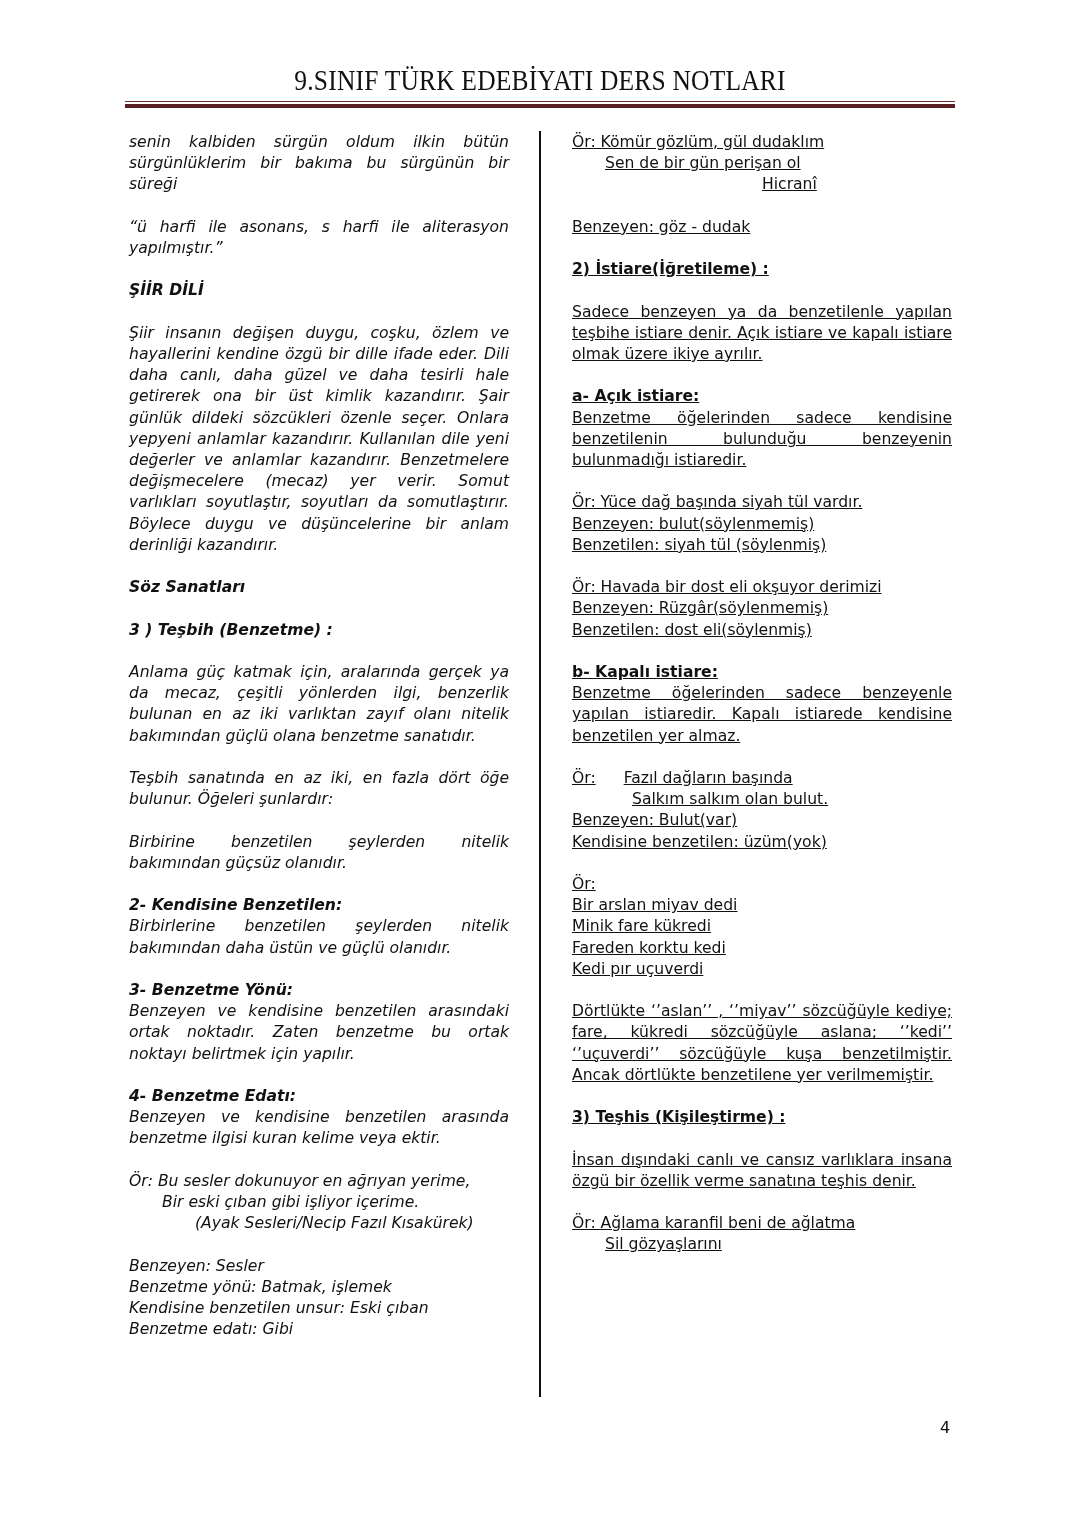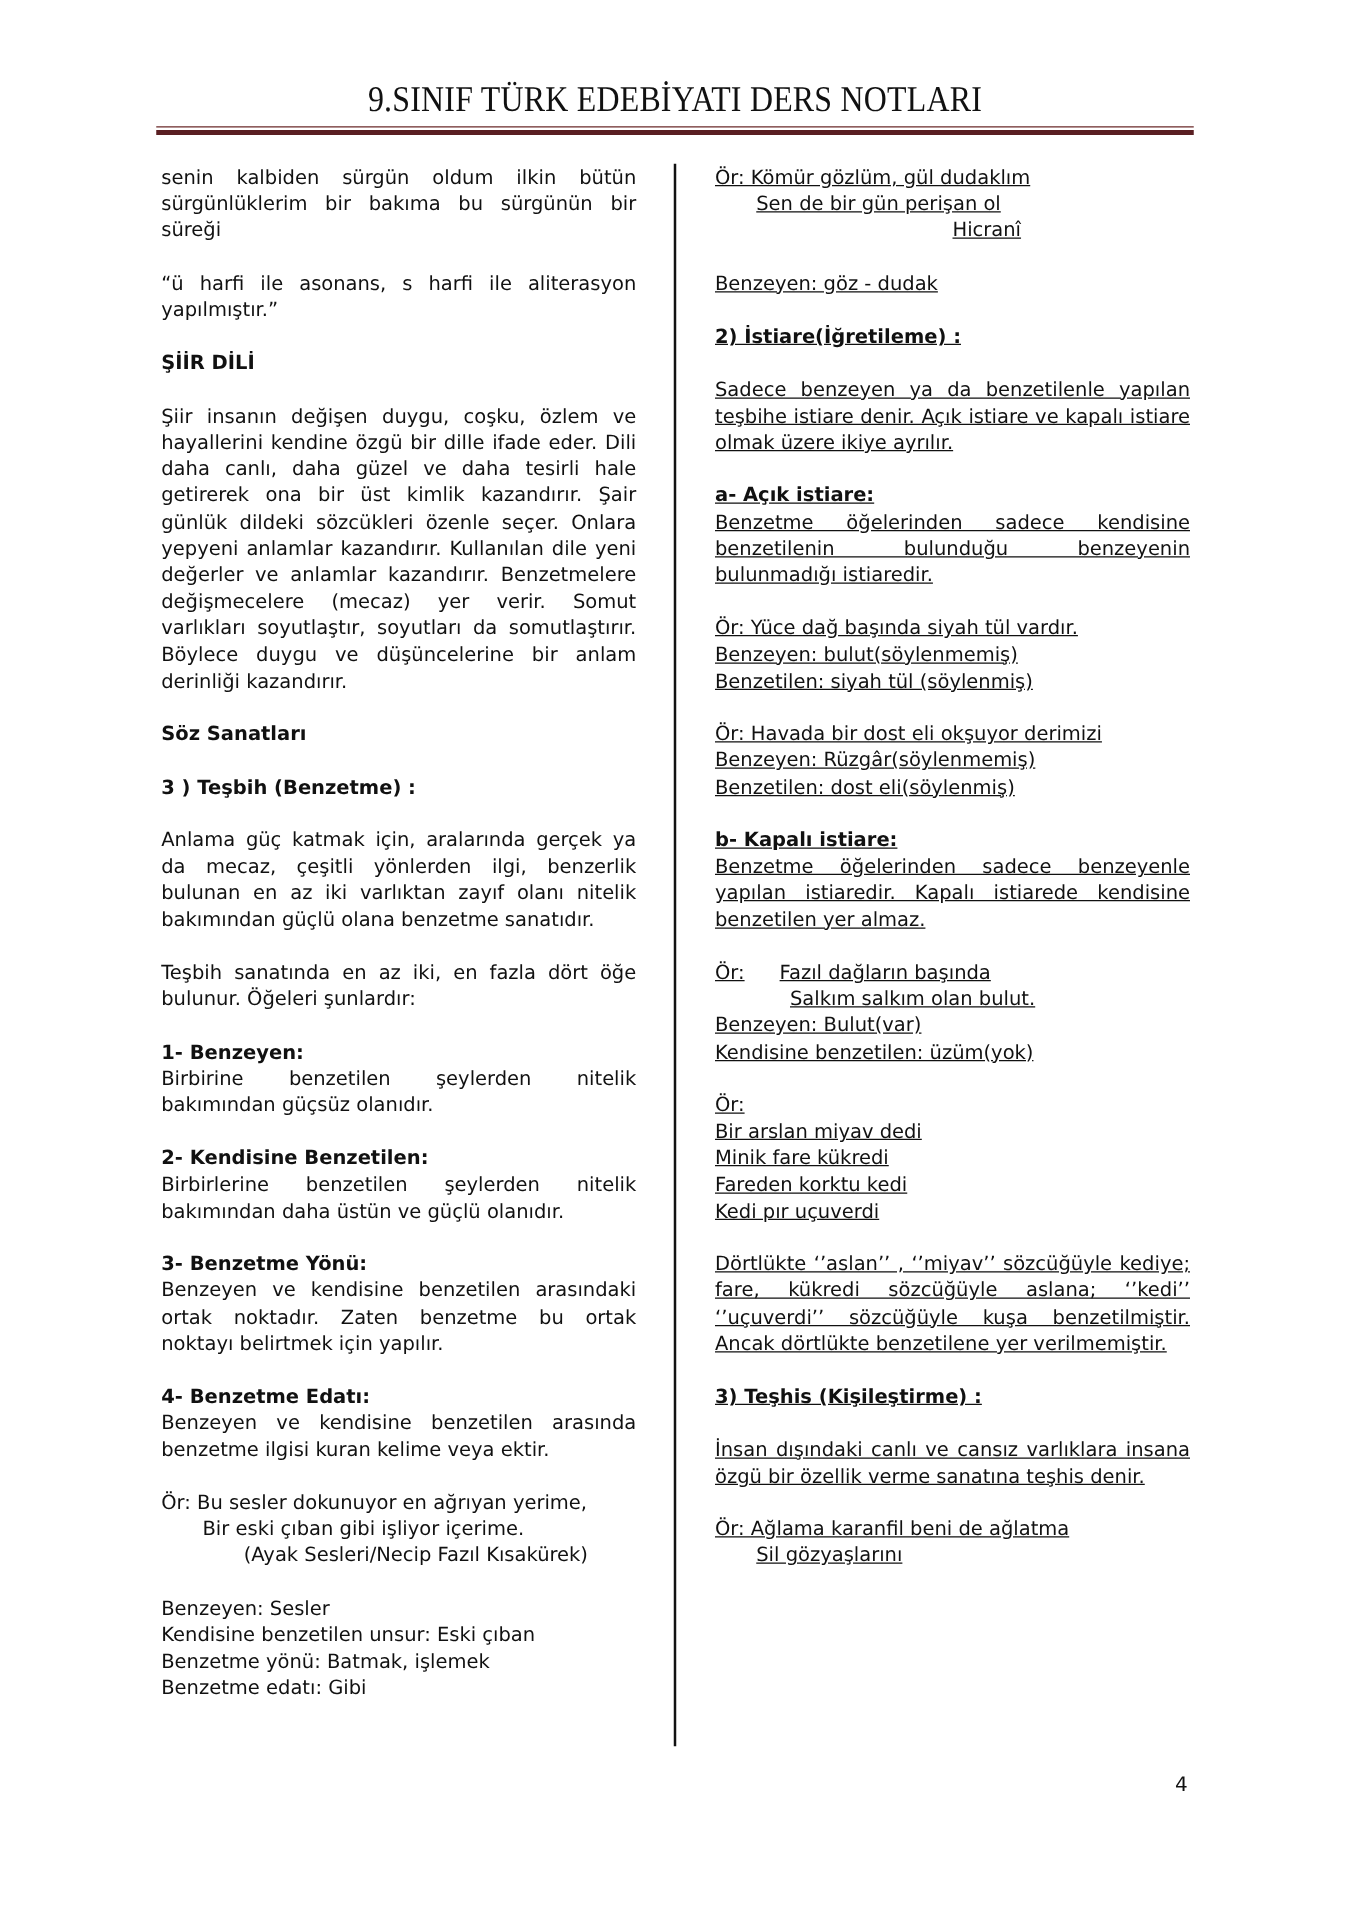--- a/index.html
+++ b/index.html
@@ -10,21 +10,21 @@
       color:#111; transform:scaleX(0.88); transform-origin:center;
     }
     .rule-thin { position:absolute; left:125px; width:830px; top:101px; height:1px; background:#6b2a2a; }
     .rule-thick { position:absolute; left:125px; width:830px; top:104px; height:4px; background:#5a1f22; }
     .divider { position:absolute; left:539px; top:131px; width:2px; height:1266px; background:#111; }
     .col {
       position:absolute; top:132px; width:380px;
       font-family:"DejaVu Sans", sans-serif; font-size:15.6px; line-height:21.2px;
       color:#111;
     }
-    .col.left { left:129px; }
+    .col.left { left:129px;font-style:italic; }
     .col.right { left:572px;text-decoration:underline; }
     .p { margin:0 0 21.2px 0; text-align:justify; }
     .line { display:block; white-space:pre; }
     .b { font-weight:bold; }
     .h { font-weight:bold; margin:0 0 21.2px 0; }
     .blk { margin:0 0 21.2px 0; }
     .ind1 { padding-left:33px; }
     .ind2 { padding-left:66px; }
     .ind-hic { padding-left:190px; }
     .ind-salk { padding-left:60px; }
@@ -46,21 +46,20 @@
   <p class="p">senin kalbiden sürgün oldum ilkin bütün sürgünlüklerim bir bakıma bu sürgünün bir süreği</p>
   <p class="p">“ü harfi ile asonans, s harfi ile aliterasyon yapılmıştır.”</p>
   <div class="h">ŞİİR DİLİ</div>
   <p class="p">Şiir insanın değişen duygu, coşku, özlem ve hayallerini kendine özgü bir dille ifade eder. Dili daha canlı, daha güzel ve daha tesirli hale getirerek ona bir üst kimlik kazandırır. Şair günlük dildeki sözcükleri özenle seçer. Onlara yepyeni anlamlar kazandırır. Kullanılan dile yeni değerler ve anlamlar kazandırır. Benzetmelere değişmecelere (mecaz) yer verir. Somut varlıkları soyutlaştır, soyutları da somutlaştırır. Böylece duygu ve düşüncelerine bir anlam derinliği kazandırır.</p>
   <div class="h">Söz Sanatları</div>
   <div class="h">3 ) Teşbih (Benzetme) :</div>
   <p class="p">Anlama güç katmak için, aralarında gerçek ya da mecaz, çeşitli yönlerden ilgi, benzerlik bulunan en az iki varlıktan zayıf olanı nitelik bakımından güçlü olana benzetme sanatıdır.</p>
   <p class="p">Teşbih sanatında en az iki, en fazla dört öğe bulunur. Öğeleri şunlardır:</p>
 
   <div class="blk">
-    <div class="b">1- Benzeyen:</div>
     <div style="text-align:justify">Birbirine benzetilen şeylerden nitelik bakımından güçsüz olanıdır.</div>
   </div>
   <div class="blk">
     <div class="b">2- Kendisine Benzetilen:</div>
     <div style="text-align:justify">Birbirlerine benzetilen şeylerden nitelik bakımından daha üstün ve güçlü olanıdır.</div>
   </div>
   <div class="blk">
     <div class="b">3- Benzetme Yönü:</div>
     <div style="text-align:justify">Benzeyen ve kendisine benzetilen arasındaki ortak noktadır. Zaten benzetme bu ortak noktayı belirtmek için yapılır.</div>
   </div>
@@ -70,22 +69,22 @@
   </div>
 
   <div class="blk">
     <span class="line">Ör: Bu sesler dokunuyor en ağrıyan yerime,</span>
     <span class="line ind1">Bir eski çıban gibi işliyor içerime.</span>
     <span class="line ind2">(Ayak Sesleri/Necip Fazıl Kısakürek)</span>
   </div>
 
   <div>
     <span class="line">Benzeyen: Sesler</span>
+    <span class="line">Benzetme yönü: Batmak, işlemek</span>
     <span class="line">Kendisine benzetilen unsur: Eski çıban</span>
-    <span class="line">Benzetme yönü: Batmak, işlemek</span>
     <span class="line">Benzetme edatı: Gibi</span>
   </div>
 </div>
 
 <div class="col right">
   <div class="blk">
     <span class="line">Ör: Kömür gözlüm, gül dudaklım</span>
     <span class="line ind1">Sen de bir gün perişan ol</span>
     <span class="line ind-hic">Hicranî</span>
   </div>

